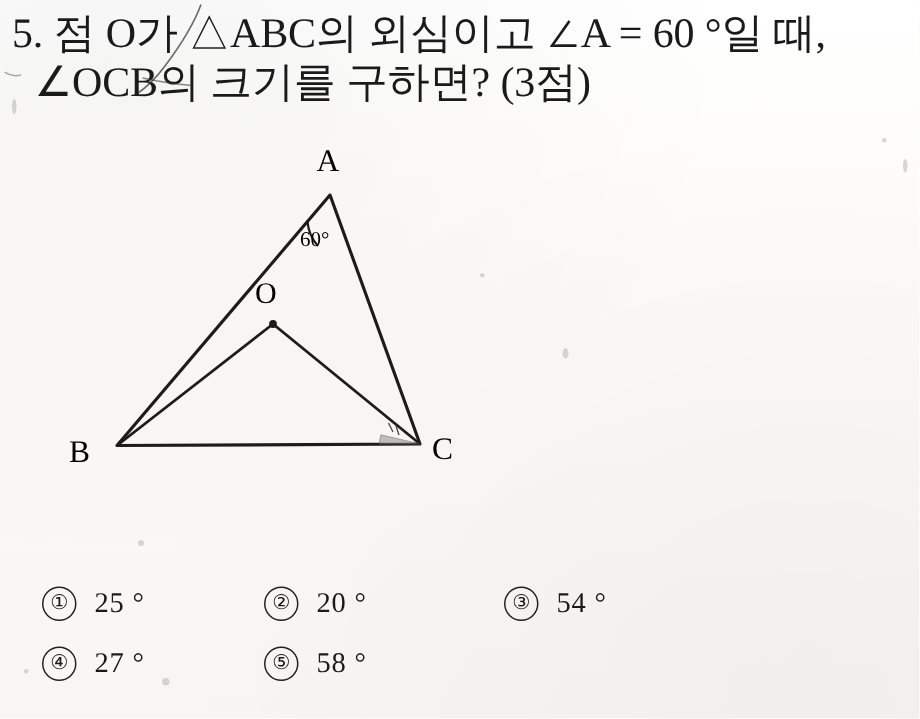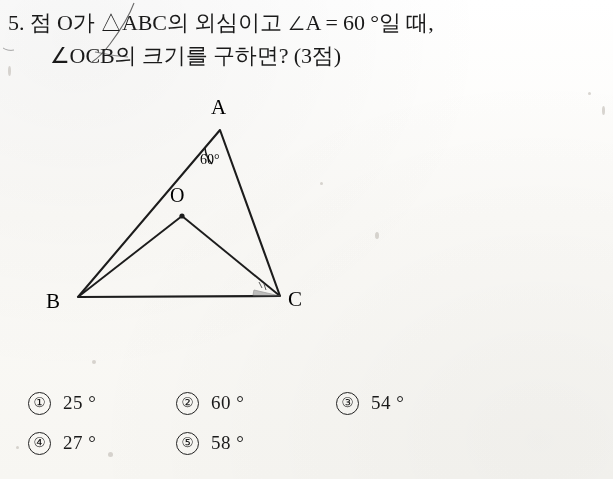--- a/index.html
+++ b/index.html
@@ -32,27 +32,27 @@
     opacity: .55;
   }
 
   .question {
     position: absolute;
     left: 8px;
     top: 6px;
     width: 580px;
   }
   .q-line {
-    font-size: 22px;
+    font-size: 28px;
     line-height: 33px;
     letter-spacing: -0.1px;
     white-space: nowrap;
   }
   .q-line-1 { margin-left: 0; }
-  .q-line-2 { margin-left: 42px; }
+  .q-line-2 { margin-left: 15px; }
 
   
   .pen-mark {
     position: absolute;
     pointer-events: none;
   }
 
   #figure {
     position: absolute;
     left: 30px;
@@ -148,21 +148,21 @@
 </svg>
 
 <div class="choices">
   <div class="choice-row">
     <div class="choice c1">
       <span class="num">①</span>
       <span class="txt">25 °</span>
     </div>
     <div class="choice c2">
       <span class="num">②</span>
-      <span class="txt">60 °</span>
+      <span class="txt">20 °</span>
     </div>
     <div class="choice c3">
       <span class="num">③</span>
       <span class="txt">54 °</span>
     </div>
   </div>
   <div class="choice-row">
     <div class="choice c1">
       <span class="num">④</span>
       <span class="txt">27 °</span>

